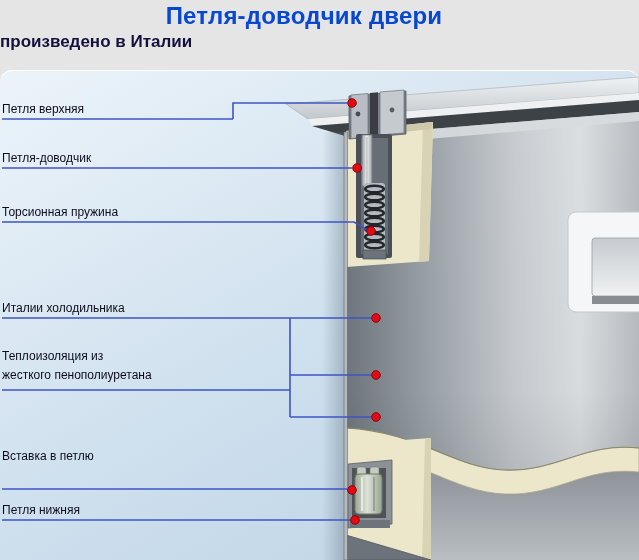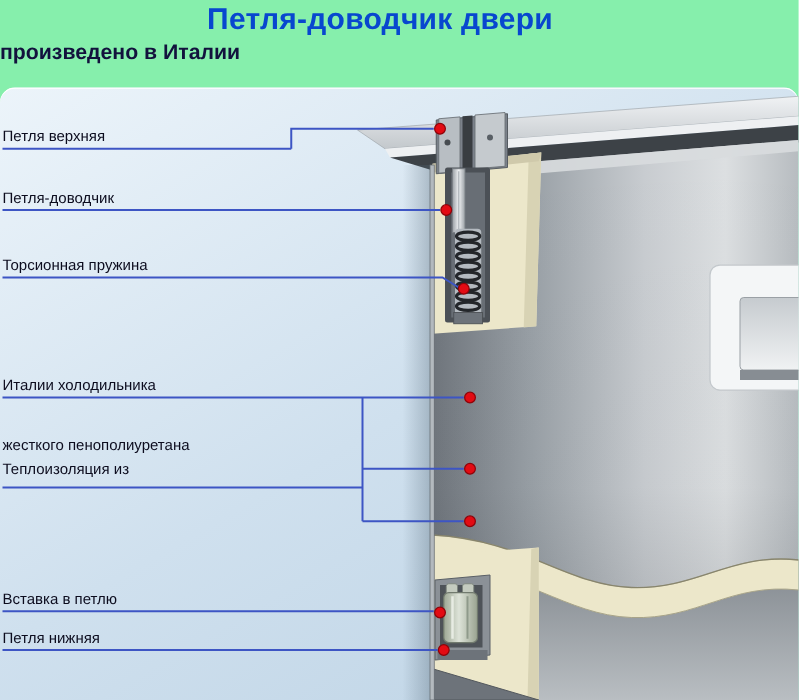--- a/index.html
+++ b/index.html
@@ -5,21 +5,21 @@
   :root{
     --title-blue:#0847cf;
     --subtitle-navy:#12123d;
     --callout-line-blue:#3d55c4;
     --callout-dot-red:#e30b13;
     --panel-blue:#cfe0ee;
     --foam-beige:#ece7ca;
   }
   html,body{margin:0;padding:0;background:#ffffff;}
   .stage{
-    position:relative;width:639px;height:560px;overflow:hidden;background:#86efac;
+    position:relative;width:639px;height:560px;overflow:hidden;background:#e5e5e5;
     font-family:"Liberation Sans",sans-serif;
   }
   .hdr-title{
     position:absolute;left:0;top:2px;width:608px;text-align:center;
     font-size:24px;font-weight:bold;color:var(--title-blue);letter-spacing:.2px;
   }
   .hdr-subtitle{
     position:absolute;left:0;top:32px;width:608px;
     font-size:17px;font-weight:bold;color:var(--subtitle-navy);
   }
@@ -198,20 +198,20 @@
       <circle class="cdot" cx="355" cy="520" r="4.3"></circle>
     </g>
   </svg>
 
   <div>
     <div class="callout-label" style="left:2px;top:100px;">Петля верхняя</div>
     <div class="callout-label" style="left:2px;top:149px;">Петля-доводчик</div>
     <div class="callout-label" style="left:2px;top:203px;">Торсионная пружина</div>
     <div class="callout-label" style="left:2px;top:299px;">Италии холодильника</div>
     <div class="callout-label" style="left:2px;top:347px;white-space:normal;width:250px;">
+      <span>Теплоизоляция из</span>
       <span>жесткого пенополиуретана</span>
-      <span>Теплоизоляция из</span>
     </div>
-    <div class="callout-label" style="left:2px;top:470px;">Вставка в петлю</div>
+    <div class="callout-label" style="left:2px;top:447px;">Вставка в петлю</div>
     <div class="callout-label" style="left:2px;top:501px;">Петля нижняя</div>
   </div>
 
 </div>
 
 </body></html>

